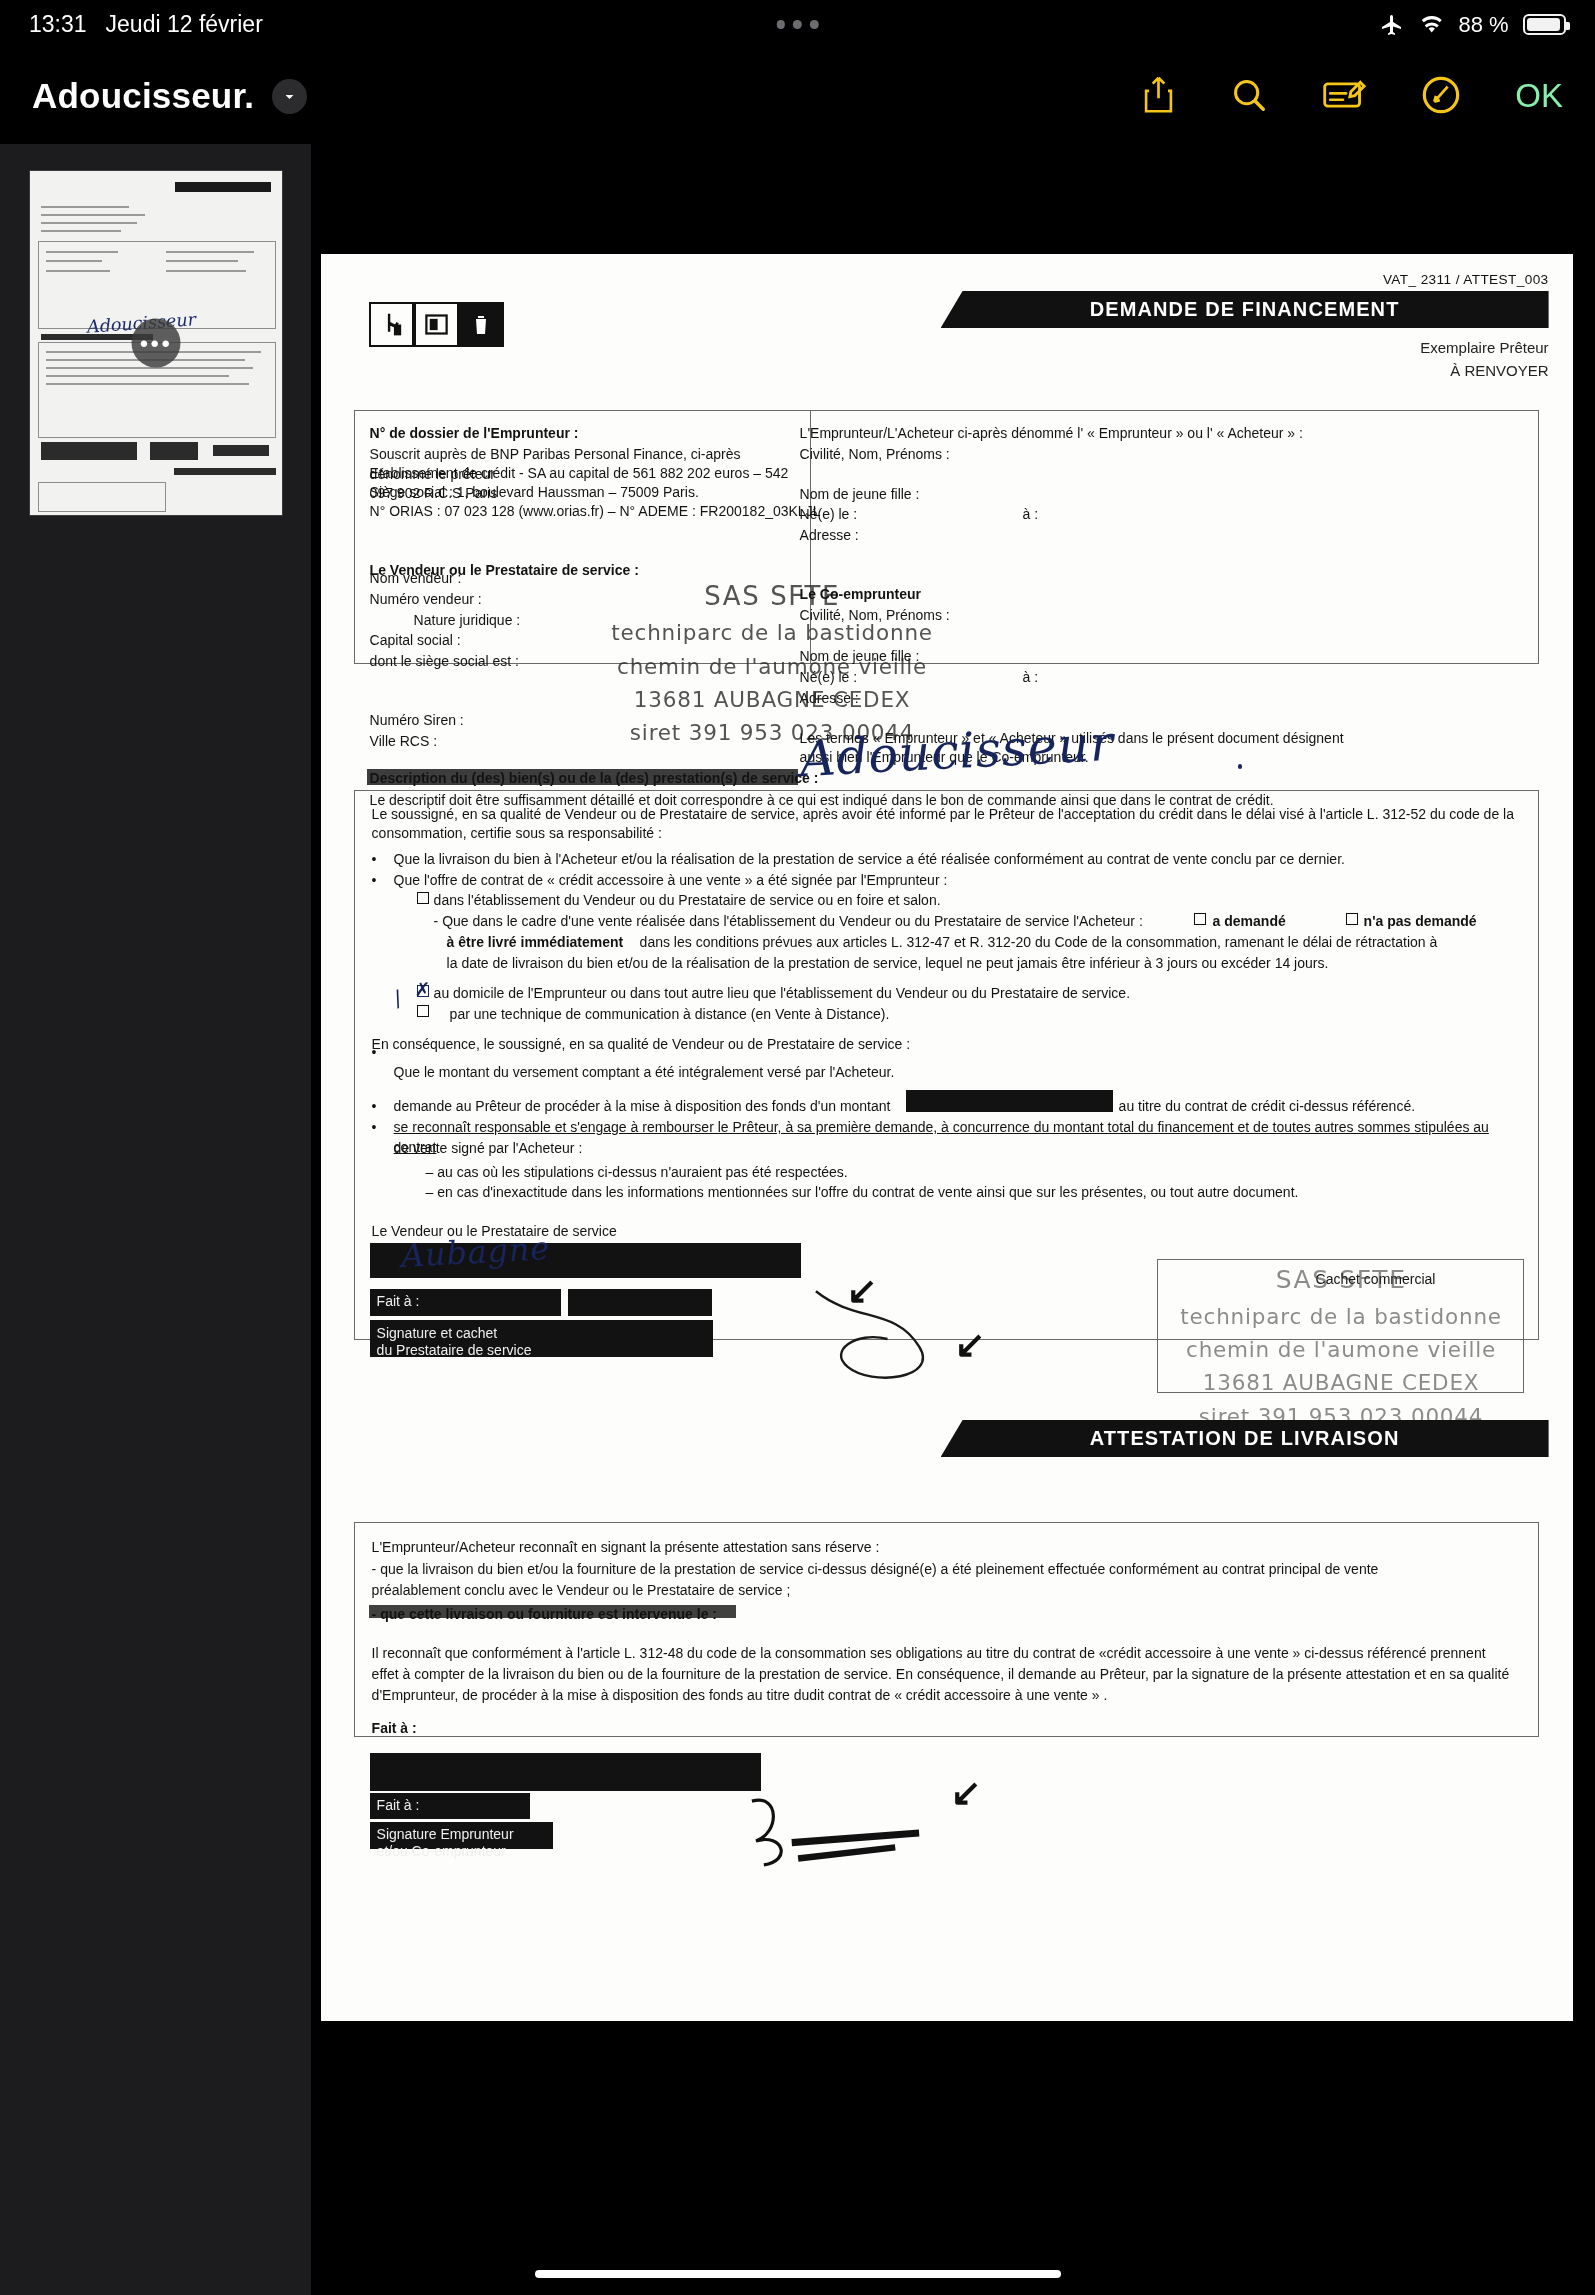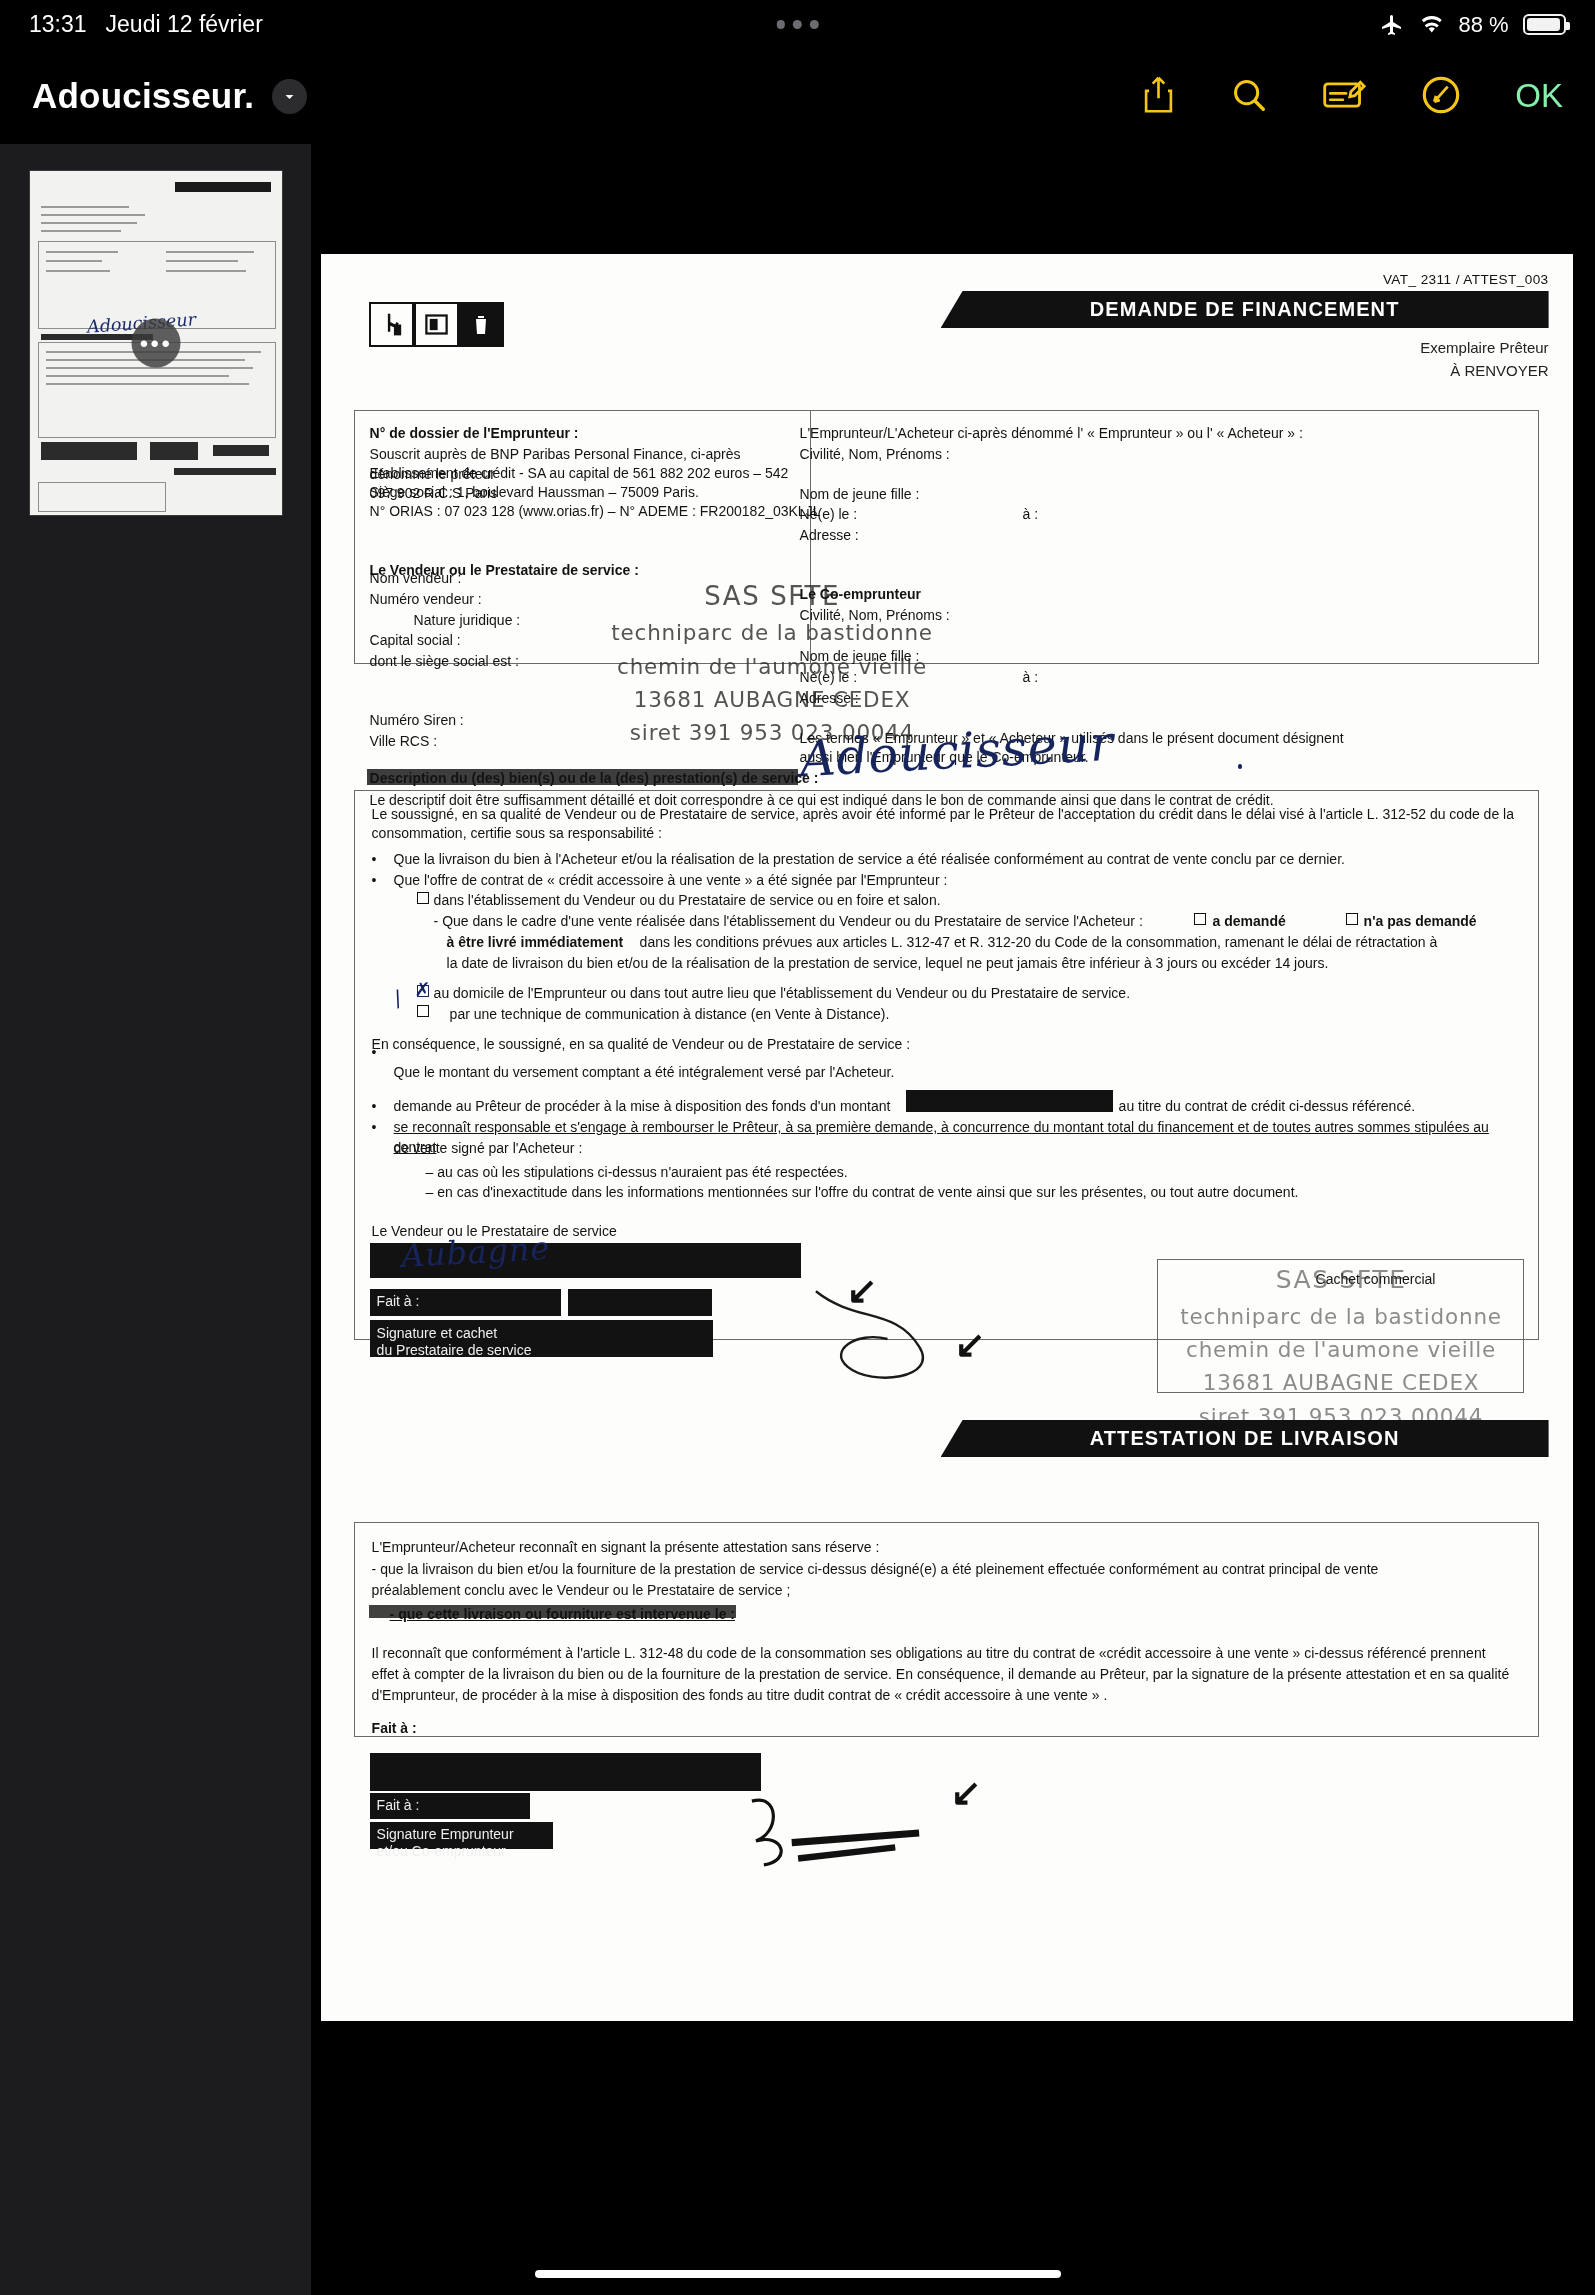--- a/index.html
+++ b/index.html
@@ -368,21 +368,21 @@
         <div>13681 AUBAGNE CEDEX</div>
         <div>siret   391 953 023 00044</div>
       </div>
 
       <div class="pg banner" style="right:24px; top:1166px; width:608px; height:37px;">ATTESTATION DE LIVRAISON</div>
 
       <div class="pg panel p3"></div>
       <div class="t" style="left:51px; top:1283px;">L'Emprunteur/Acheteur reconnaît en signant la présente attestation sans réserve :</div>
       <div class="t" style="left:51px; top:1305px; width:1141px;">- que la livraison du bien et/ou la fourniture de la prestation de service ci-dessus désigné(e) a été pleinement effectuée conformément au contrat principal de vente</div>
       <div class="t" style="left:51px; top:1326px;">préalablement conclu avec le Vendeur ou le Prestataire de service ;</div>
-      <div class="t b" style="left:69px; top:1350px;text-decoration:underline;">- que cette livraison ou fourniture est intervenue le :</div>
+      <div class="t b" style="left:51px; top:1350px;">- que cette livraison ou fourniture est intervenue le :</div>
       <div class="redact" style="left:48px; top:1351px; width:367px; height:12.8px; opacity:.8;"></div>
 
       <div class="t" style="left:51px; top:1389px; width:1141px;">Il reconnaît que conformément à l'article L. 312-48 du code de la consommation ses obligations au titre du contrat de «crédit accessoire à une vente » ci-dessus référencé prennent</div>
       <div class="t" style="left:51px; top:1410px; width:1141px;">effet à compter de la livraison du bien ou de la fourniture de la prestation de service. En conséquence, il demande au Prêteur, par la signature de la présente attestation et en sa qualité</div>
       <div class="t" style="left:51px; top:1431px; width:1141px;">d'Emprunteur, de procéder à la mise à disposition des fonds au titre dudit contrat de « crédit accessoire à une vente » .</div>
 
       <div class="t b" style="left:51px; top:1464px;">Fait à :</div>
 
       <div class="redact" style="left:49px; top:1499px; width:391px; height:38px;"></div>
       <div class="redact" style="left:49px; top:1539px; width:160px; height:25.5px;"></div>

